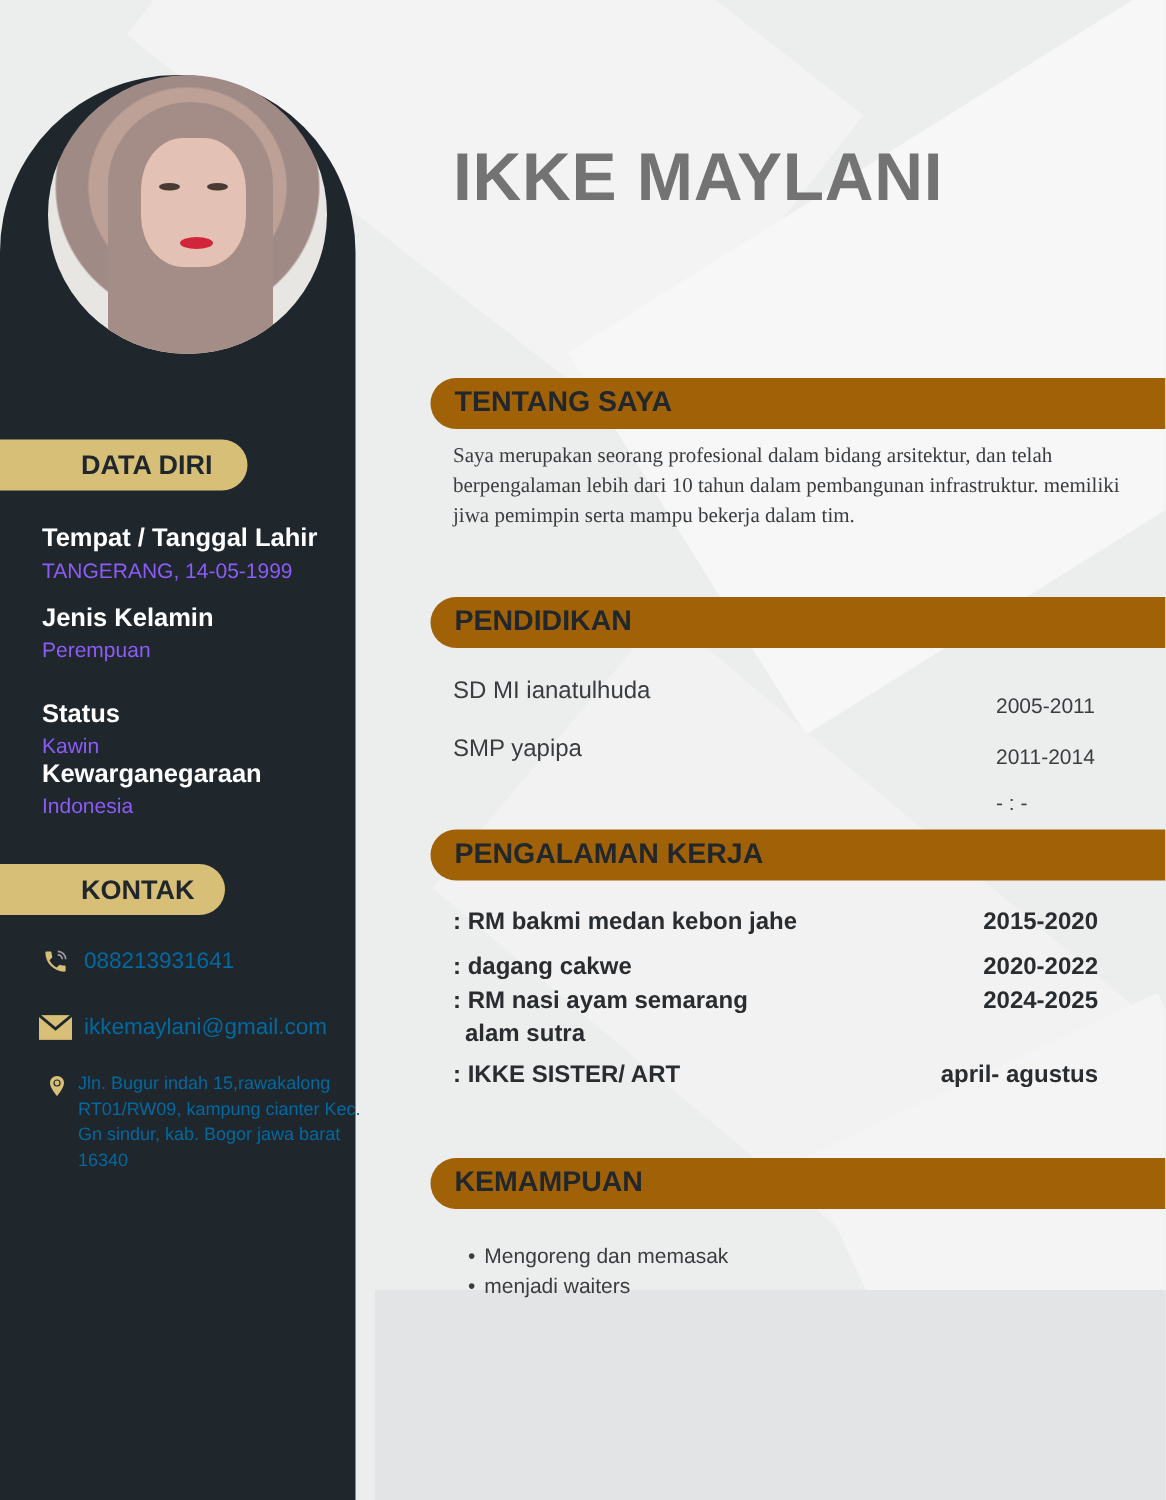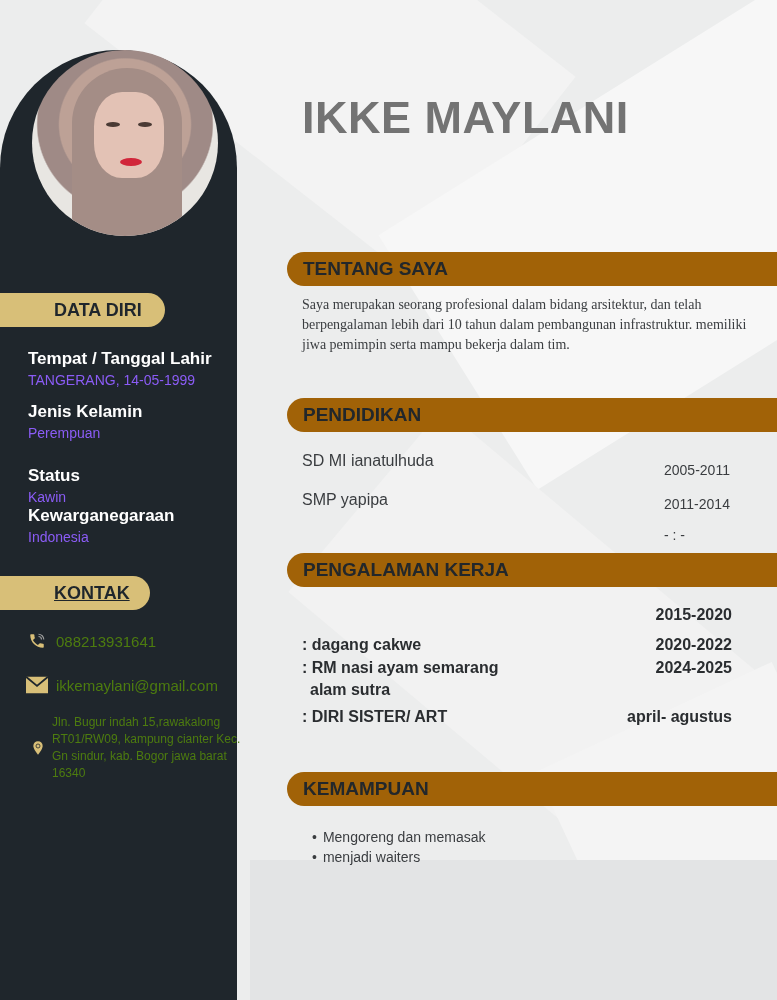--- a/index.html
+++ b/index.html
@@ -40,21 +40,21 @@
     border-top-right-radius: 17px; border-bottom-right-radius: 17px;
     color: #1f262c; font-weight: bold; font-size: 18px; display: flex; align-items: center;
     z-index: 3;
   }
   .pill-left span { padding-left: 54px; }
 
   .side-field { position: absolute; left: 28px; z-index: 3; color: #fff; }
   .side-field .lbl { font-weight: bold; font-size: 17px; line-height: 22px; }
   .side-field .val { font-size: 14px; line-height: 20px; color: #8b5cf6; }
 
-  .contact { position: absolute; left: 26px; z-index: 3; color: #4d7c0f; display: flex; align-items: center; }
+  .contact { position: absolute; left: 26px; z-index: 3; color: #0369a1; display: flex; align-items: flex-start; }
   .contact .ic { width: 22px; height: 18px; margin-right: 8px; flex: 0 0 auto; }
   .contact .txt { font-size: 15px; }
   .contact.addr .txt { font-size: 12px; line-height: 17px; width: 190px; }
 
   
   .name {
     position: absolute; left: 302px; top: 92px; font-size: 45px; font-weight: bold; color: #737373; letter-spacing: 0.5px; z-index: 3;
   }
   .bar {
     position: absolute; left: 287px; width: 490px; height: 34px; background: #a16207;
@@ -109,21 +109,21 @@
 </div>
 <div class="side-field" style="top:453px;margin-top:12px;">
   <div class="lbl">Status</div>
   <div class="val">Kawin</div>
 </div>
 <div class="side-field" style="top:505px;">
   <div class="lbl">Kewarganegaraan</div>
   <div class="val">Indonesia</div>
 </div>
 
-<div class="pill-left" style="top:576px; width:150px;text-decoration:underline;">
+<div class="pill-left" style="top:576px; width:150px;">
   <span>KONTAK</span>
 </div>
 
 <div class="contact" style="top:632px;">
   <svg class="ic" viewBox="0 0 24 24" width="22" height="22">
     <path d="M6.6 10.8c1.4 2.8 3.8 5.1 6.6 6.6l2.2-2.2c.3-.3.7-.4 1-.2 1.1.4 2.3.6 3.6.6.6 0 1 .4 1 1V20c0 .6-.4 1-1 1C10.6 21 3 13.4 3 4c0-.6.4-1 1-1h3.5c.6 0 1 .4 1 1 0 1.3.2 2.5.6 3.6.1.3 0 .7-.2 1L6.6 10.8z" fill="#d8bf78"></path>
     <path d="M14 3a7 7 0 0 1 7 7M14 6a4 4 0 0 1 4 4" stroke="#9a9a9a" stroke-width="1.6" fill="none"></path>
   </svg>
   <span class="txt">088213931641</span>
 </div>
@@ -164,33 +164,34 @@
 </div>
 <div class="edu-row" style="top:527px;">
   <span></span>
   <span class="yr" style="top:0;">-  :  -</span>
 </div>
 
 <div class="bar" style="top:553px;">
   <span>PENGALAMAN KERJA</span>
 </div>
 <div class="job" style="top:606px;">
+  <span>: RM bakmi medan kebon jahe</span>
   <span class="yr">2015-2020</span>
 </div>
 <div class="job" style="top:636px;">
   <span>: dagang cakwe</span>
   <span class="yr">2020-2022</span>
 </div>
 <div class="job" style="top:659px;">
   <span>: RM nasi ayam semarang</span>
   <span class="yr">2024-2025</span>
   <div style="padding-left:8px; margin-top:4px;">alam sutra</div>
 </div>
 <div class="job" style="top:708px;">
-  <span>: DIRI SISTER/ ART</span>
+  <span>: IKKE SISTER/ ART</span>
   <span class="yr">april- agustus</span>
 </div>
 
 <div class="bar" style="top:772px;">
   <span>KEMAMPUAN</span>
 </div>
 <ul class="skills">
   <li>Mengoreng dan memasak</li>
   <li>menjadi waiters</li>
 </ul>

